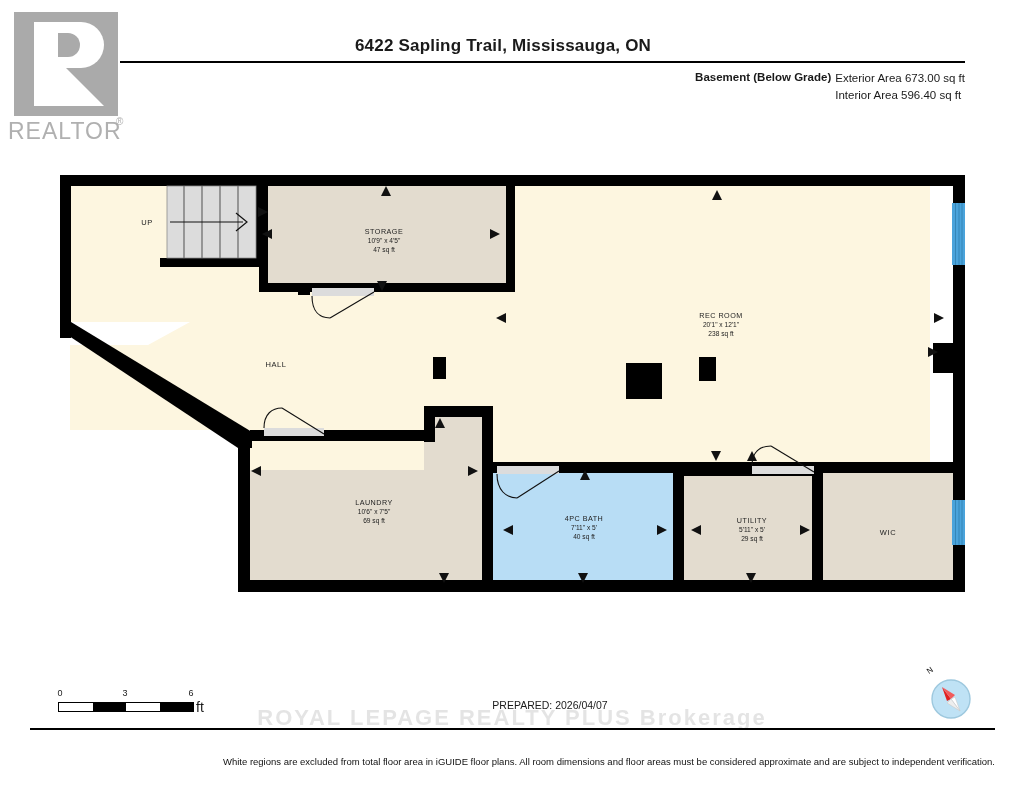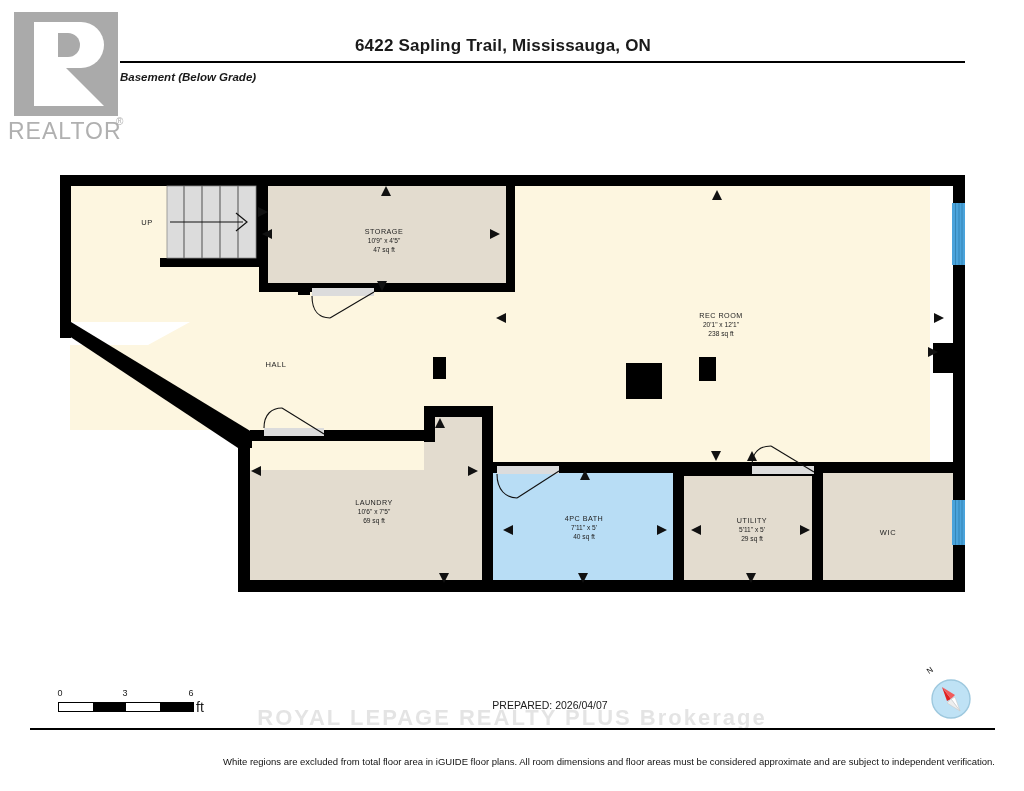--- a/index.html
+++ b/index.html
@@ -104,24 +104,23 @@
     width: 845px;
     height: 2px;
     background: #000;
   }
   #header-sub {
     position: absolute;
     left: 120px;
     top: 70px;
     width: 845px;
     display: flex;
-    justify-content: space-between;
+    justify-content: flex-end;
     gap: 4px;
     font-size: 11.5px;
-    font-style: italic;
   }
   #header-sub .lvl {
     font-weight: bold;
     padding-top: 1px;
     white-space: nowrap;
   }
   #header-sub .areas {
     line-height: 17px;
     white-space: nowrap;
   }
@@ -251,20 +250,24 @@
     <div class="r-leg"></div>
   </div>
   <div class="r-word">REALTOR</div>
   <div class="r-reg">®</div>
 </div>
 
 <div id="header-title">6422 Sapling Trail, Mississauga, ON</div>
 <div id="header-rule"></div>
 <div id="header-sub">
   <div class="lvl">Basement (Below Grade)</div>
+  <div class="areas">
+    <div>Exterior Area 673.00 sq ft</div>
+    <div>Interior Area 596.40 sq ft</div>
+  </div>
 </div>
 
 <svg id="plan" viewBox="0 0 1024 791">
 
   <g>
     <path d="M70,183 L930,183 L930,466 L500,466 L500,470 L250,470 L250,442
              L250,442 L250,430 L245,430 L245,430 L70,430
              L70,345 L148,345 L190,322 L70,322 Z" fill="#fdf6e0"></path>
   </g>
 

